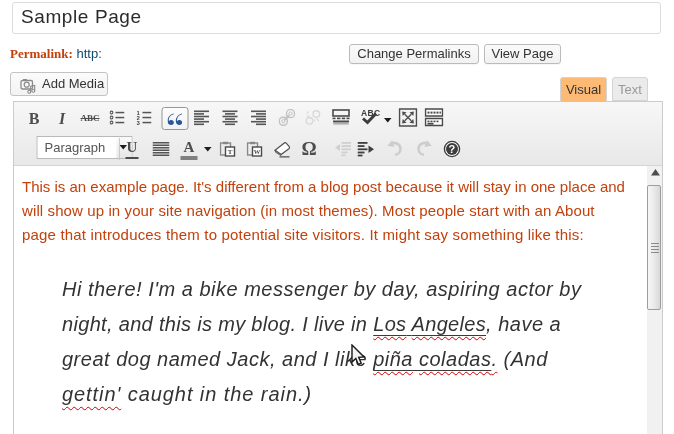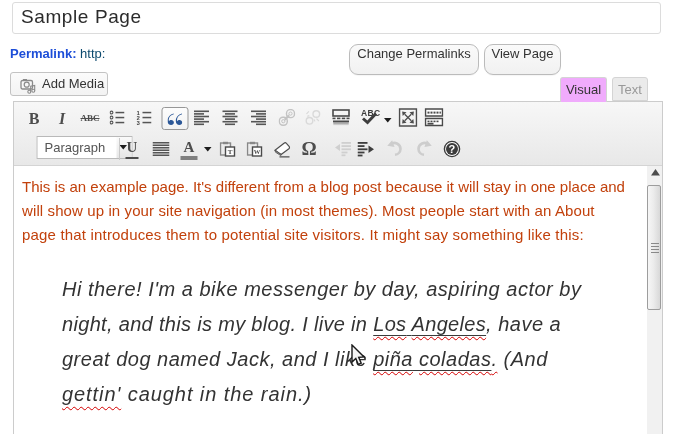--- a/index.html
+++ b/index.html
@@ -7,39 +7,39 @@
   font-family:"Liberation Sans", sans-serif; }
 #stage { position:relative; width:674px; height:434px; }
 
 
 #title { position:absolute; left:12px; top:2px; width:649px; height:32px;
   border:1px solid #dcdcdc; border-radius:3px; background:#fff;
   font-size:19px; line-height:27px; padding-left:8px; letter-spacing:0.6px; color:#2b2b2b; }
 
 
 #permalink { position:absolute; left:10px; top:46px; font-size:13px; color:#666; }
-#permalink b { font-weight:bold; color:#1d4ed8; }
+#permalink b { font-weight:bold; color:#c2410c;font-family:Liberation Serif, serif; }
 #permalink span { color:#0c4a6e;text-align:center; }
 
-.btn { position:absolute; height:31px; border:1px solid #bbb; border-radius:9px;
+.btn { position:absolute; height:20px; border:1px solid #bbb; border-radius:3px;
   background:linear-gradient(#fafafa,#f1f1f1); color:#333; font-size:13px;
   line-height:18px; text-align:center; box-shadow:0 1px 1px rgba(0,0,0,0.04); }
 #btn-perm { left:349px; top:44px; width:130px; }
 #btn-view { left:484px; top:44px; width:77px; }
 
 #btn-media { position:absolute; left:10px; top:72px; width:98px; height:24px;
   border:1px solid #c3c3c3; border-radius:3px; background:linear-gradient(#fbfbfb,#f3f3f3);
   color:#333; font-size:13px; line-height:22px; }
 #btn-media svg { position:absolute; left:9px; top:4px; }
 #btn-media .lbl { position:absolute; left:31px; top:0; }
 
 
 .tab { position:absolute; font-size:13px; text-align:center;
   border:1px solid #d4d4d4; border-radius:3px 3px 0 0; }
-#tab-visual { left:560px; top:77px; width:47px; height:25px; background:#f0abfc;
+#tab-visual { left:560px; top:77px; width:47px; height:25px; background:#fdba74;
   color:#333; line-height:24px; border-bottom:none; z-index:3; }
 #tab-text { left:612px; top:77px; width:36px; height:24px; background:#ebebeb;
   color:#999; line-height:23px; }
 
 
 #editor { position:absolute; left:13px; top:101px; width:650px; height:334px;
   border:1px solid #cccccc; border-bottom:none; background:#fff; z-index:2; }
 #toolbar { position:absolute; left:0; top:0; width:648px; height:64px;
   background:linear-gradient(#f7f7f7,#e8e8e8); border-bottom:1px solid #d4d4d4; }
 

